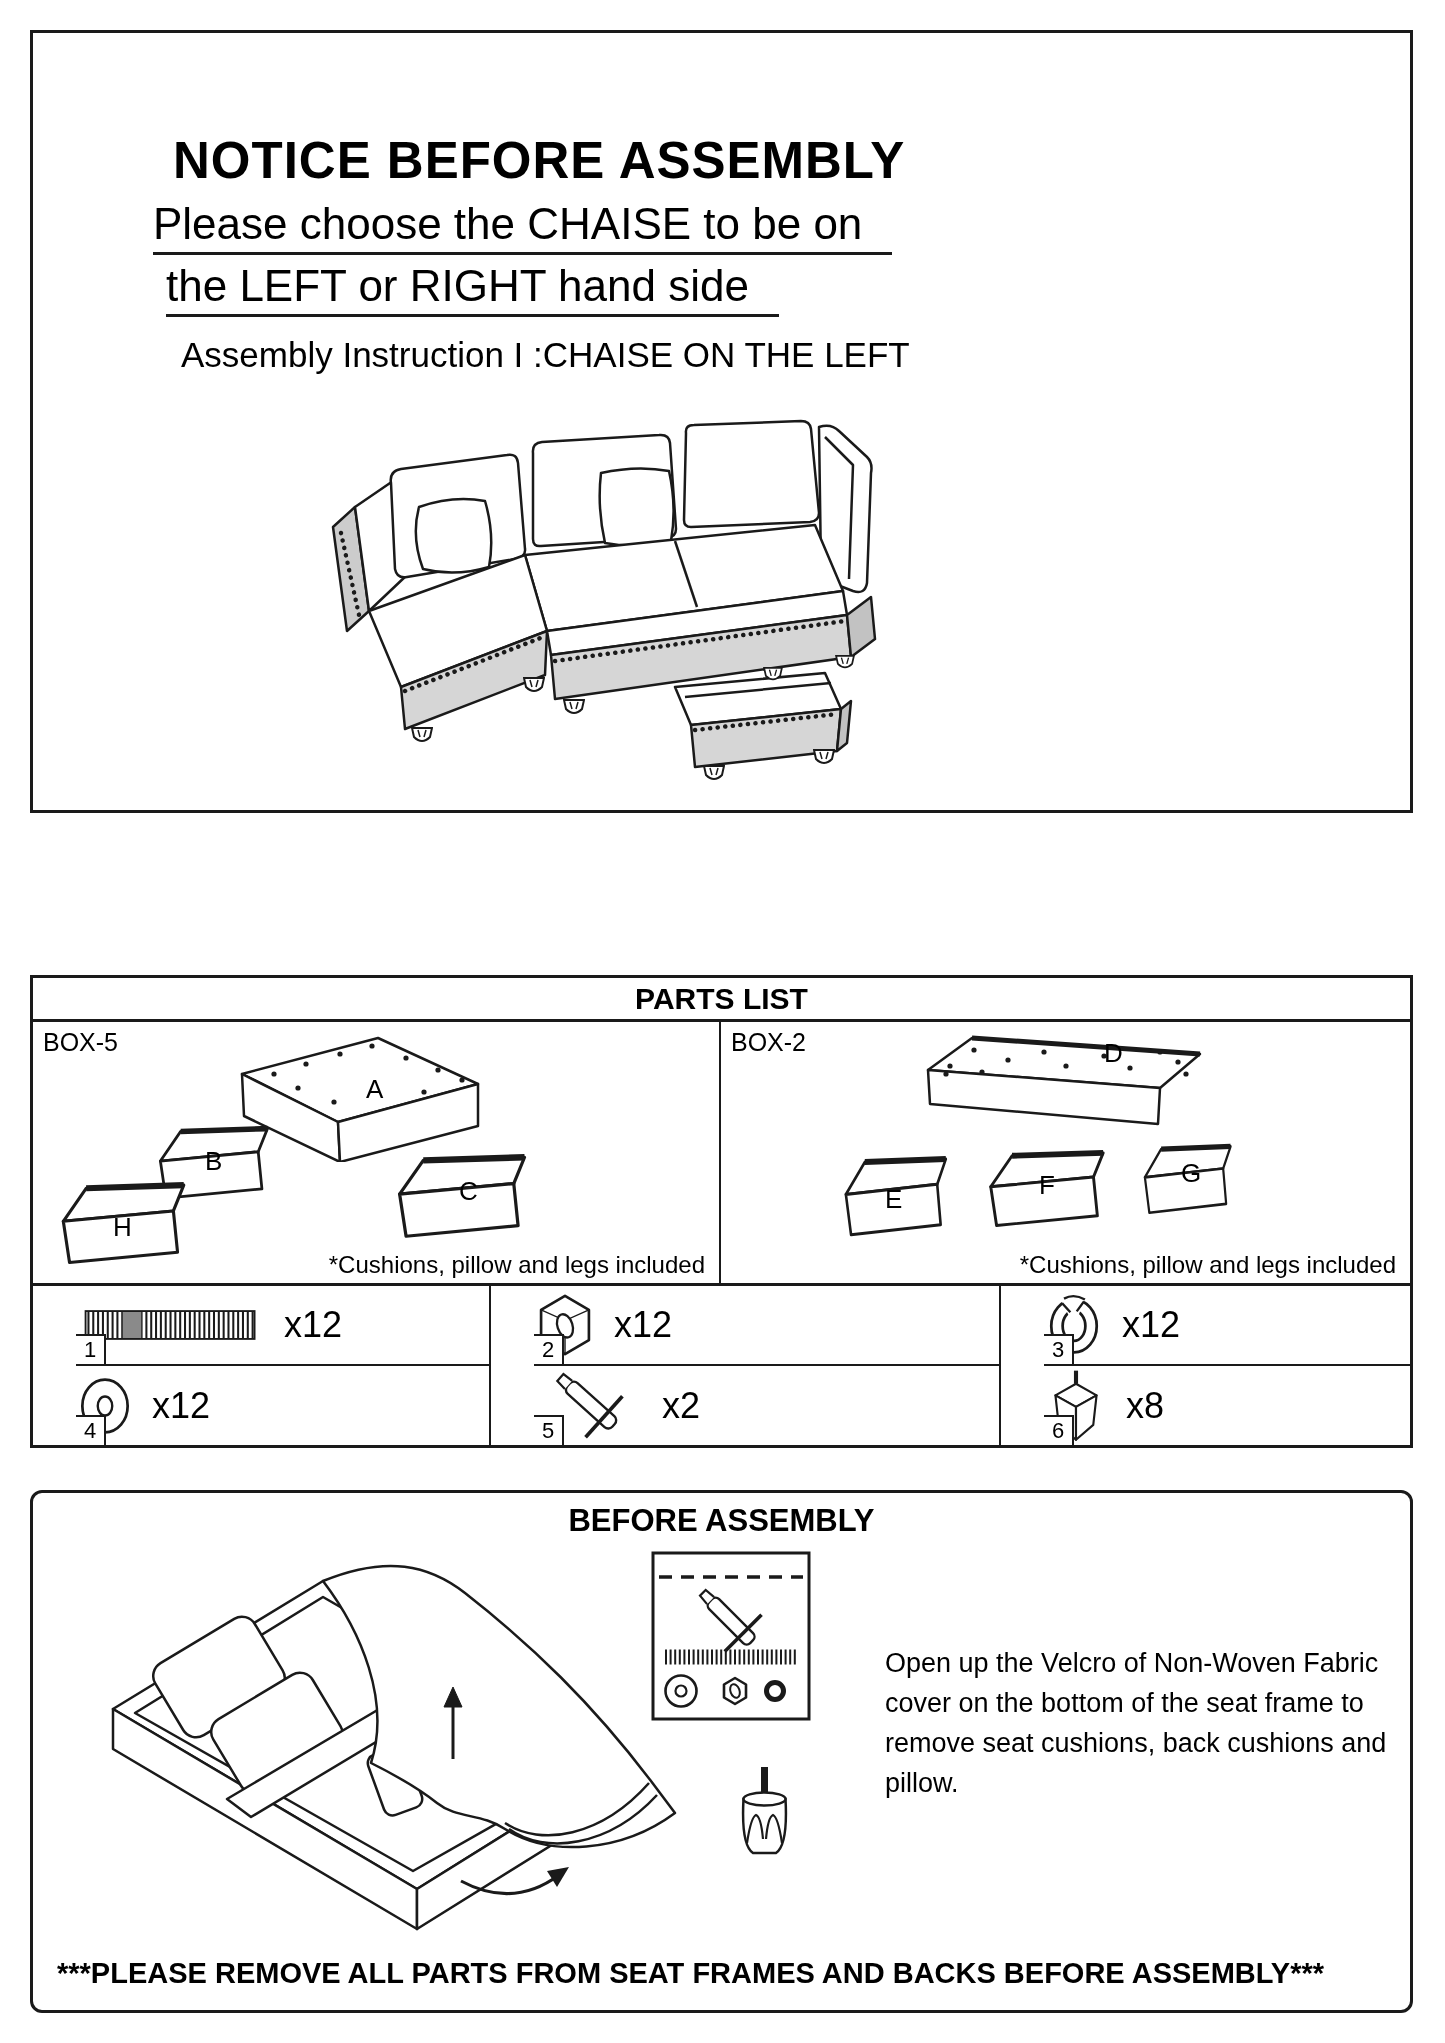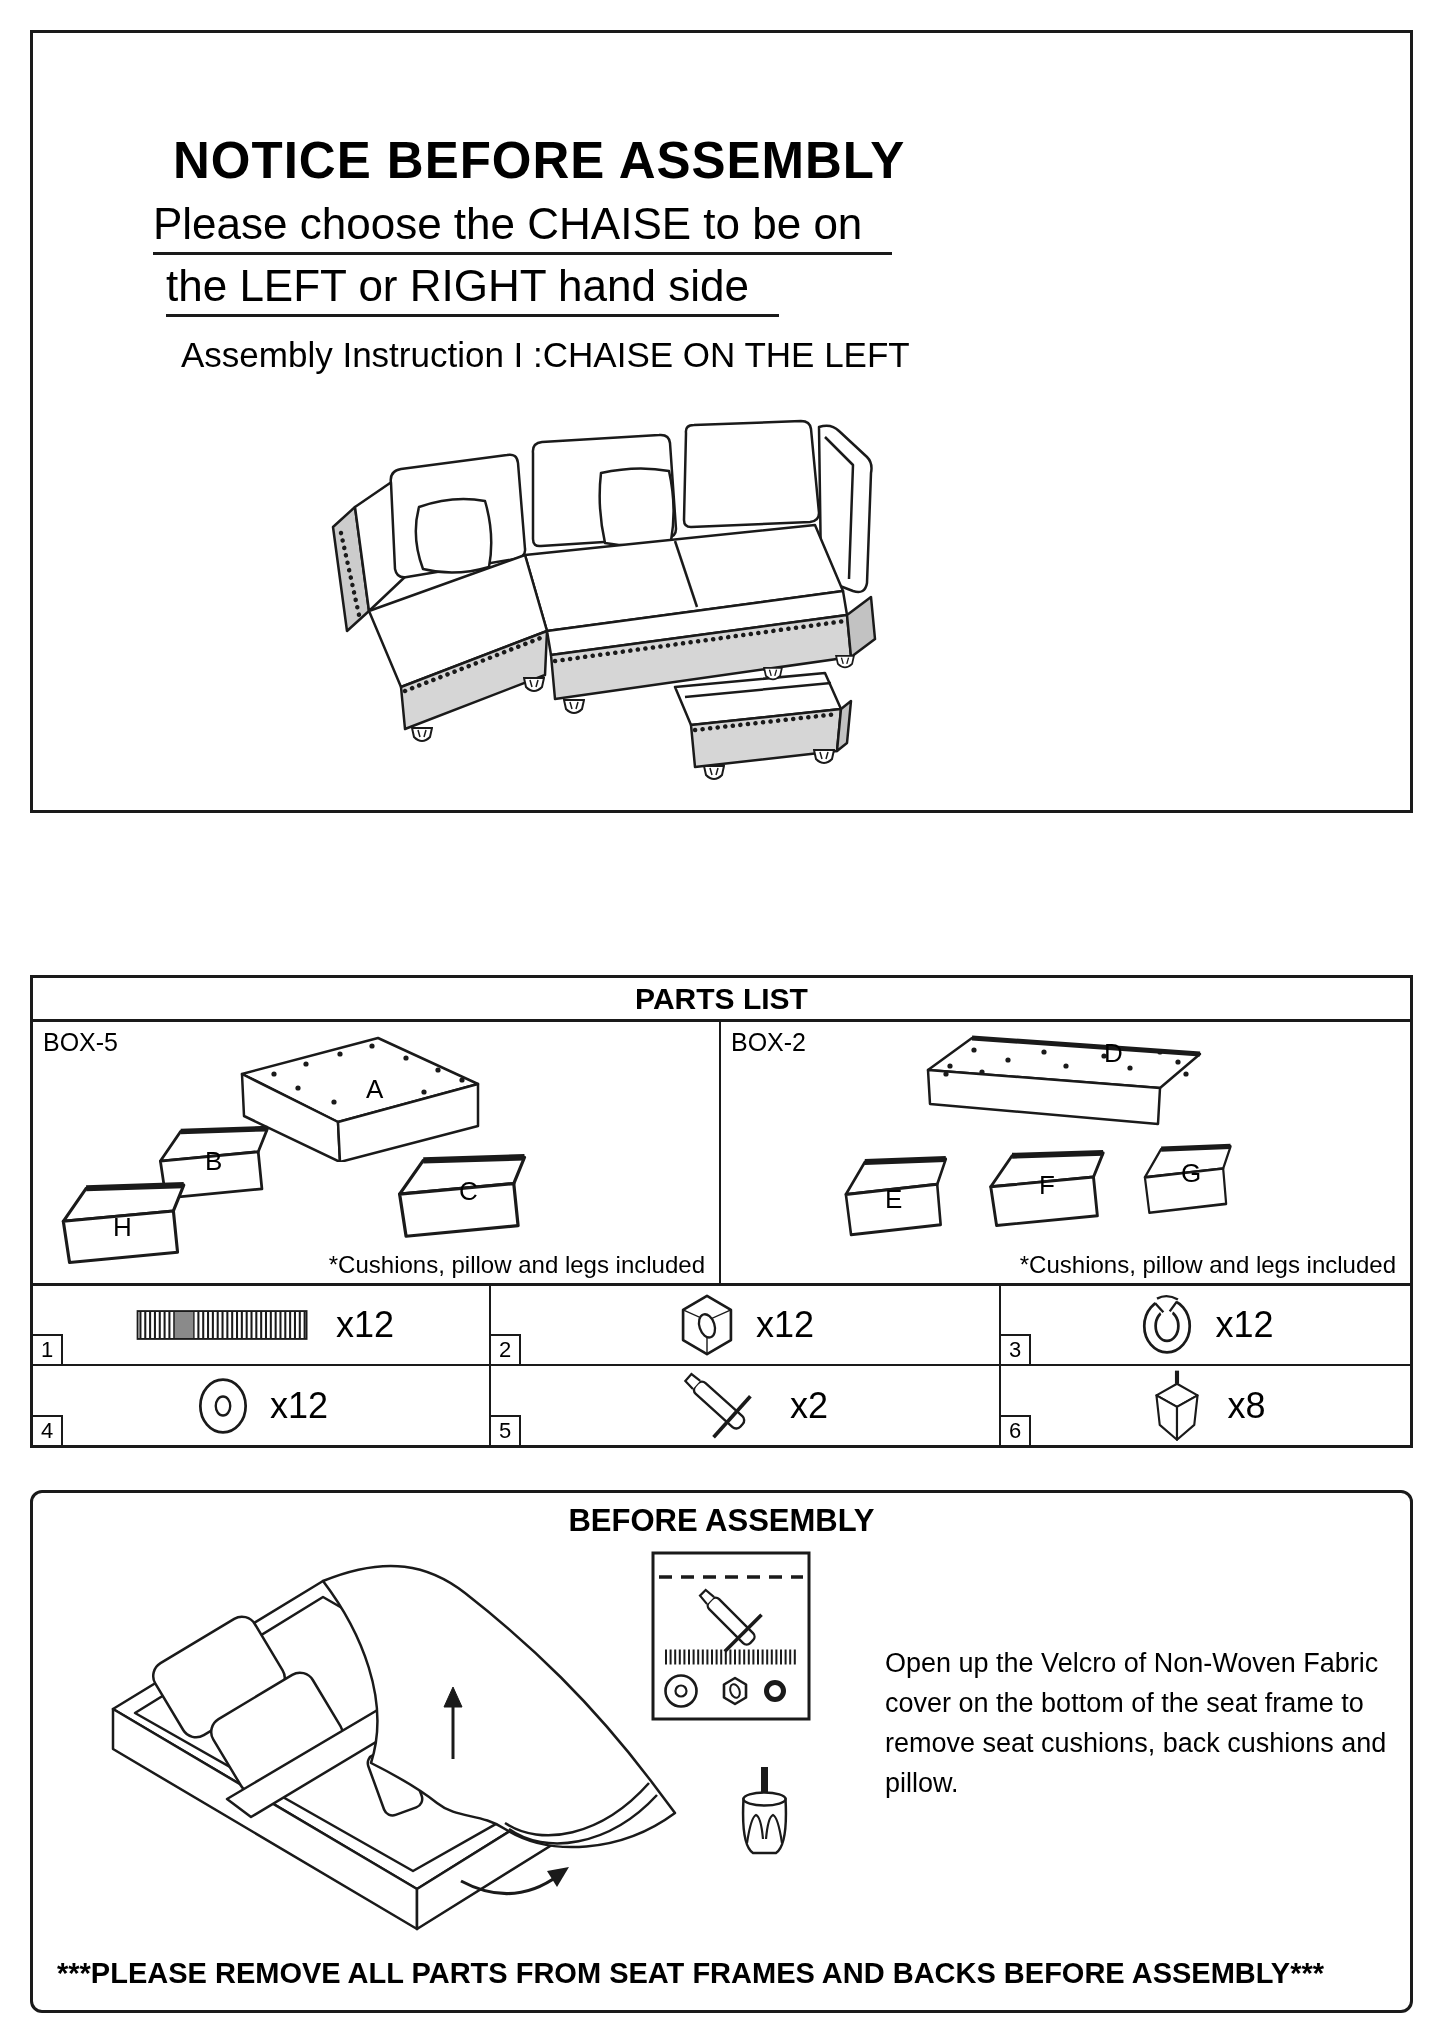--- a/index.html
+++ b/index.html
@@ -24,21 +24,21 @@
   .pl-cols{position:relative;height:261px;border-bottom:3px solid #1a1a1a;display:flex;}
   .pl-cell{position:relative;height:100%;}
   .pl-cell.left{width:688px;border-right:2px solid #1a1a1a;box-sizing:border-box;}
   .pl-cell.right{flex:1;}
   .box-label{position:absolute;left:10px;top:6px;font-size:25px;}
   .pl-note{position:absolute;right:14px;bottom:4px;font-size:24px;}
   .part{position:absolute;}
   .pletter{position:absolute;font-size:26px;}
   .hw-grid{display:grid;grid-template-columns:458px 510px 1fr;grid-template-rows:80px 79px;}
   .hw-cell{position:relative;border-right:2px solid #1a1a1a;border-bottom:2px solid #1a1a1a;
-           display:flex;align-items:center;justify-content:center;gap:18px;}
+           display:flex;align-items:center;gap:18px;margin-left:43px;}
   .hw-cell:nth-child(3n){border-right:none;}
   .hw-cell:nth-child(n+4){border-bottom:none;}
   .hw-num{position:absolute;left:0;bottom:0;width:30px;height:30px;background:#fff;
           border-top:2px solid #1a1a1a;border-right:2px solid #1a1a1a;
           font-size:22px;display:flex;align-items:flex-end;justify-content:center;padding-bottom:1px;box-sizing:border-box;}
   .qty{font-size:36px;}
 
   
   .ba-header{margin-top:10px;text-align:center;font-weight:bold;font-size:31px;}
   .ba-frame{position:absolute;left:28px;top:58px;}

